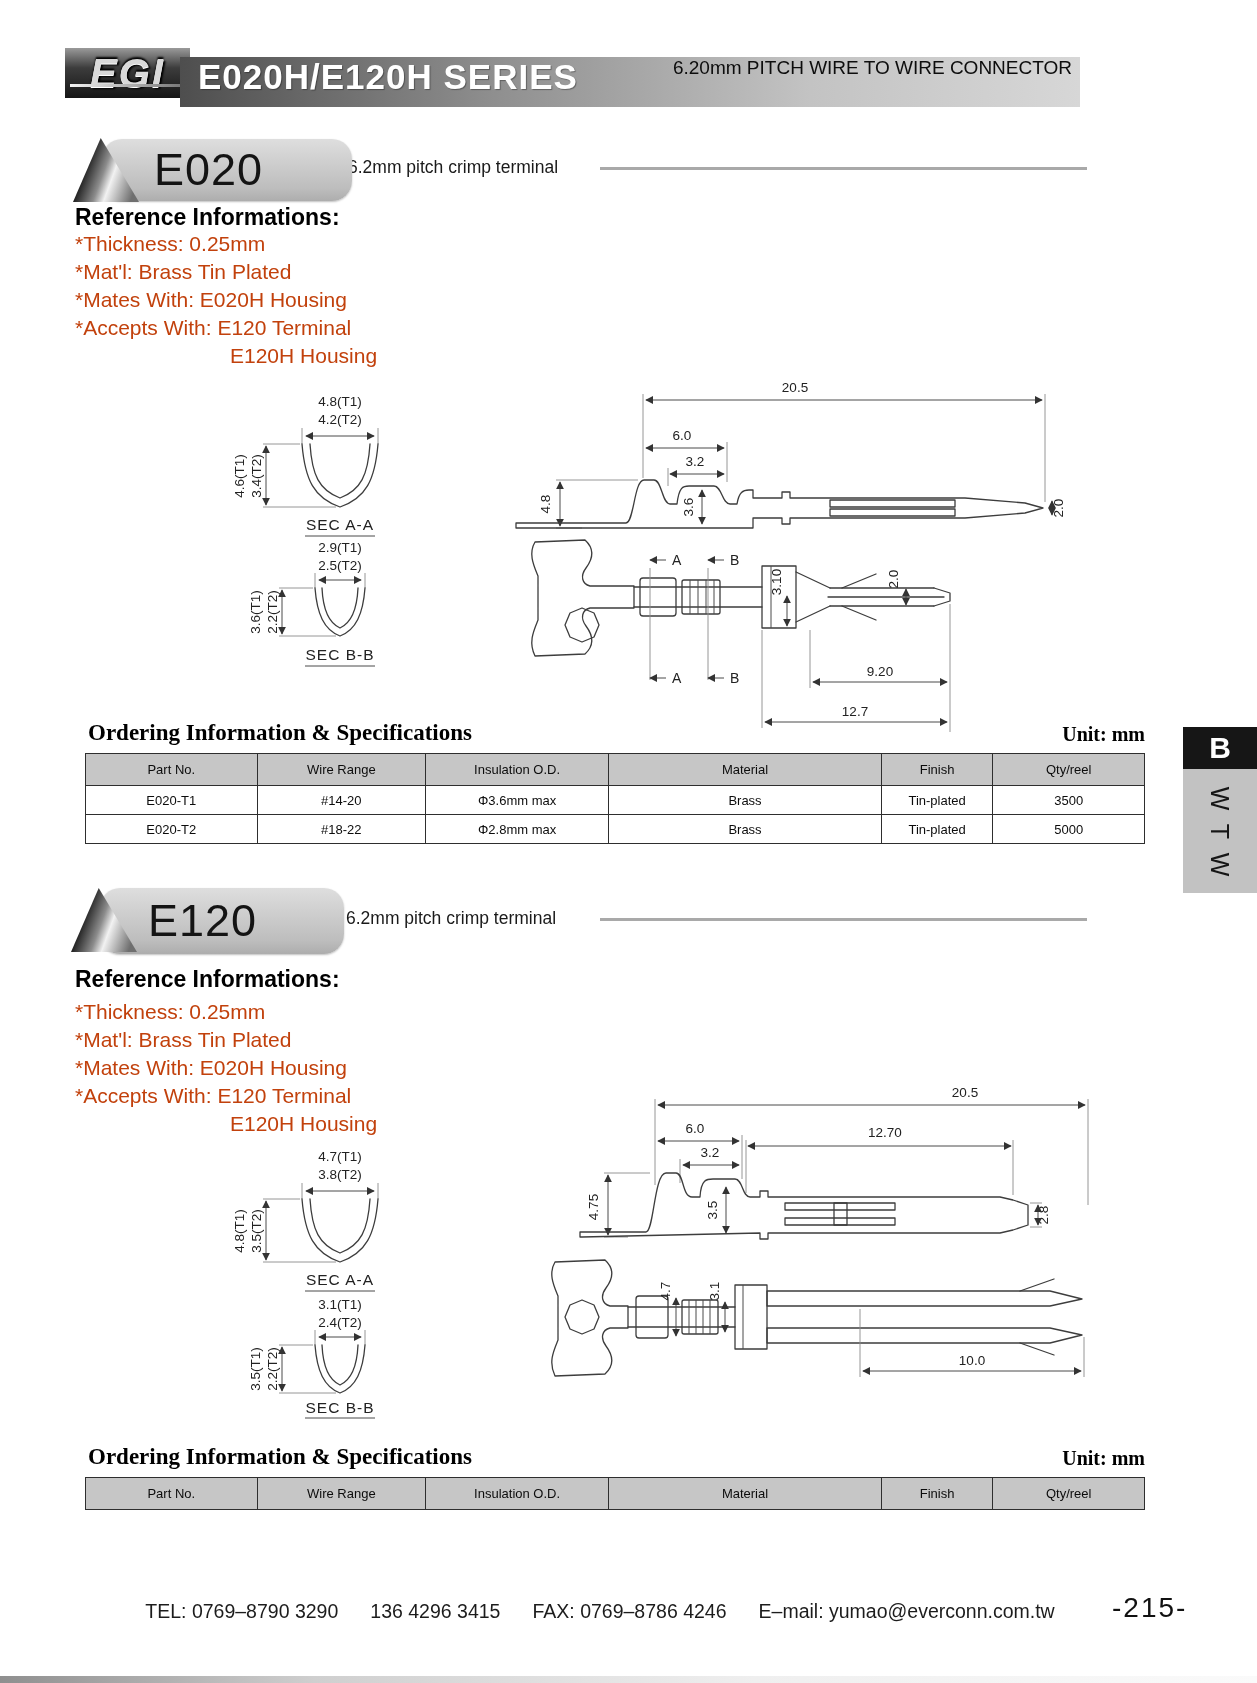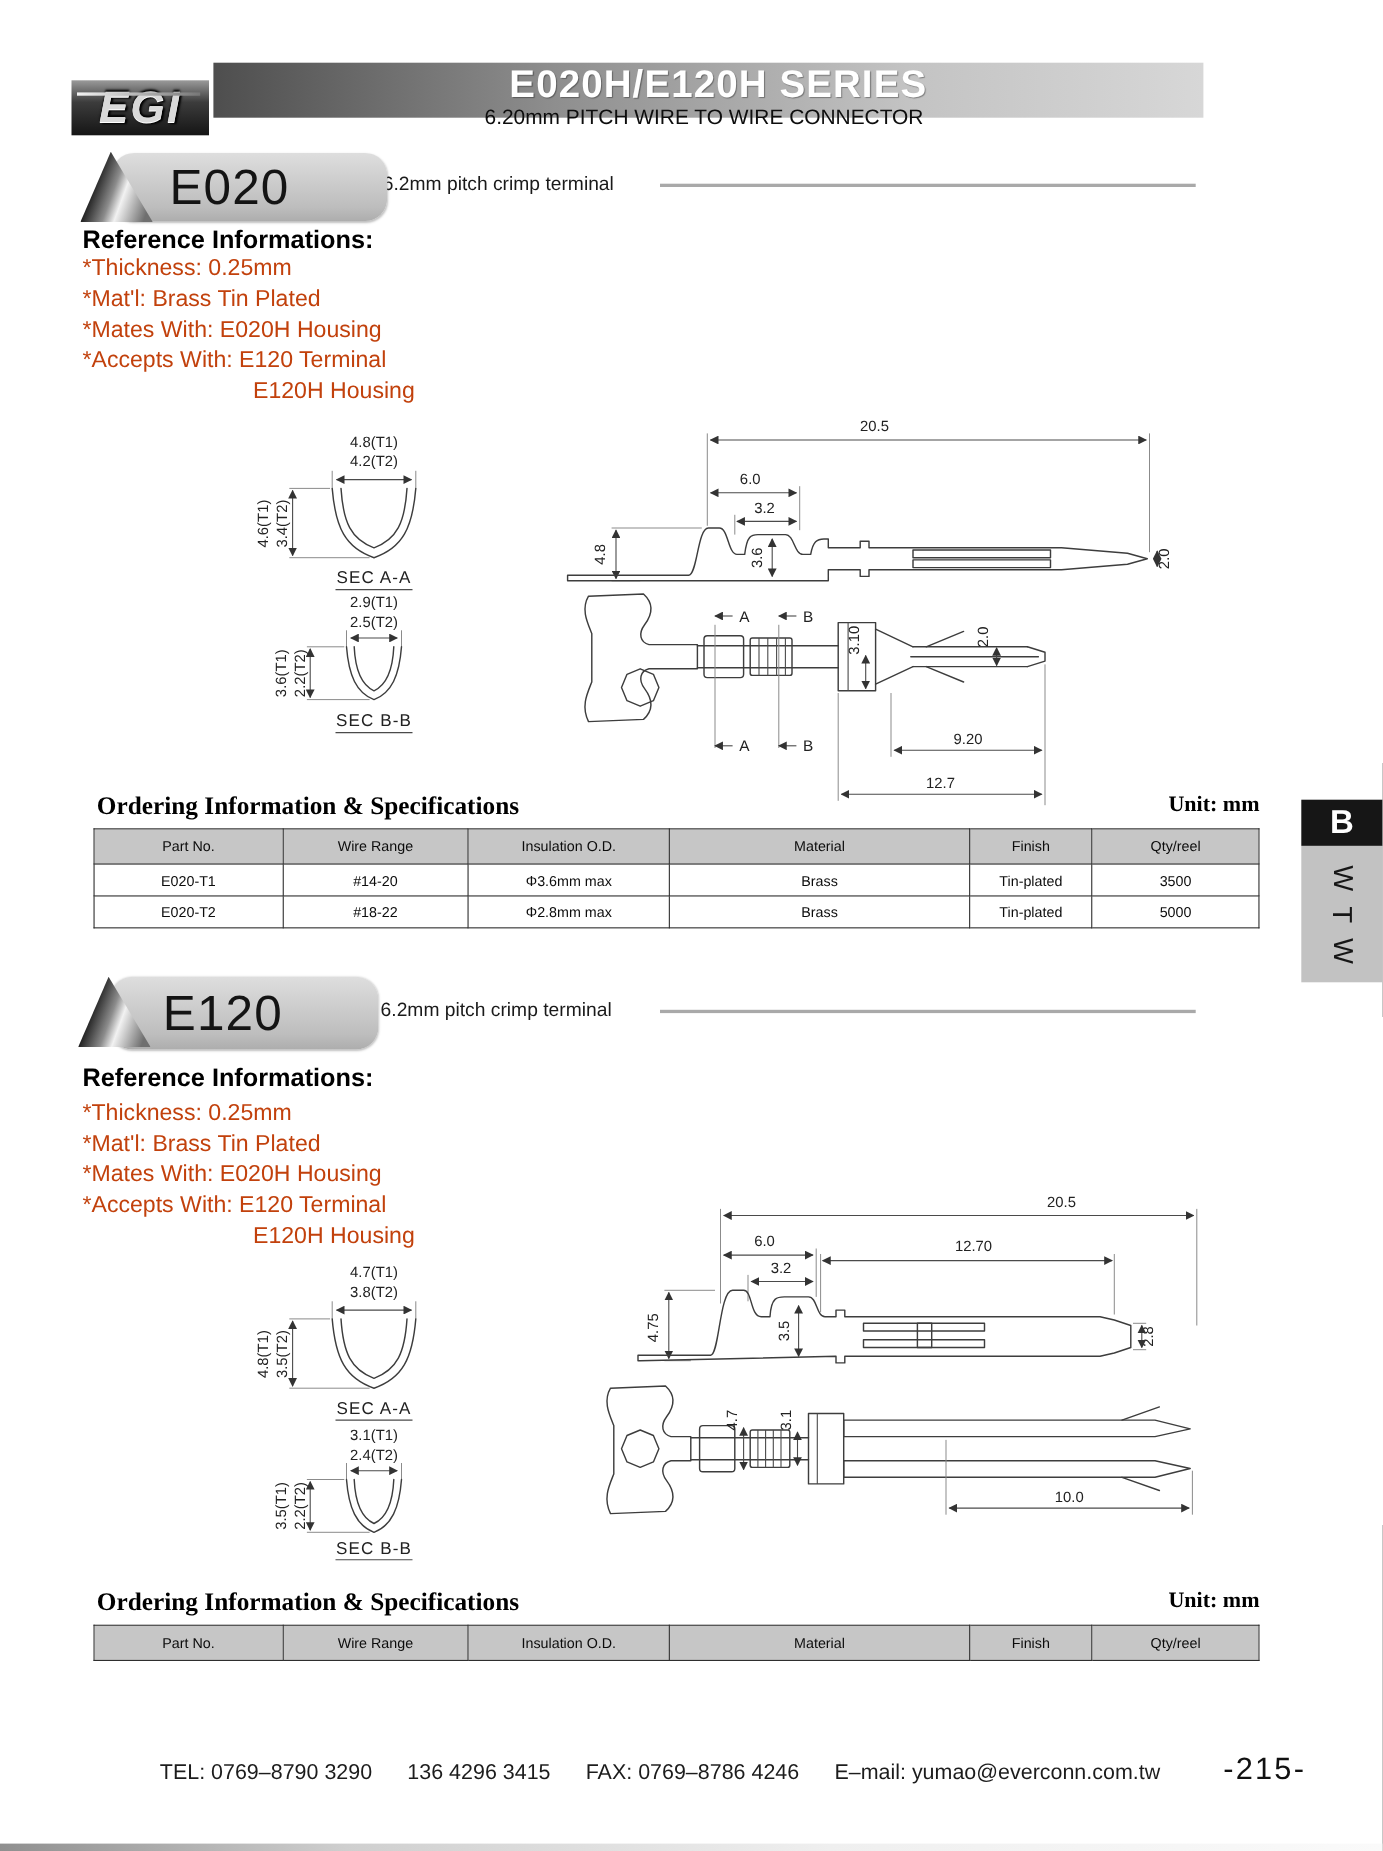--- a/index.html
+++ b/index.html
@@ -4,33 +4,33 @@
 <style>
   html,body{margin:0;padding:0;background:#888;}
   .page{
     position:relative;width:1257px;height:1683px;background:#fff;
     margin:0 auto;overflow:hidden;
     font-family:"Liberation Sans",sans-serif;color:#111;
   }
   .abs{position:absolute;}
   
   .logo-box{
-    left:65px;top:73px;width:125px;height:50px;
+    left:65px;top:48px;width:125px;height:50px;
     background:linear-gradient(180deg,#9a9a9a 0%,#3c3c3c 40%,#151515 100%);
     display:flex;align-items:center;justify-content:center;
   }
   .logo-text{
     font-weight:800;font-style:italic;font-size:40px;letter-spacing:2px;
     color:#d9d9d9;text-shadow:0 1px 0 #fff,0 -2px 2px #000,2px 2px 2px #000;
   }
   .logo-stripe{left:70px;top:84px;width:112px;height:3px;background:linear-gradient(90deg,#f2f2f2,#777);}
   .title-bar{
-    left:194px;top:57px;width:900px;height:50px;
+    left:180px;top:57px;width:900px;height:50px;
     background:linear-gradient(90deg,#4e4e4e 0%,#8f8f8f 35%,#c3c3c3 70%,#d7d7d7 100%);
-    display:flex;align-items:center;justify-content:space-between;flex-direction:column;
+    display:flex;align-items:flex-start;justify-content:space-between;
   }
   .series-title{
     font-size:35px;font-weight:800;color:#fff;letter-spacing:1px;
     padding-left:18px;white-space:nowrap;
     text-shadow:1px 1px 1px rgba(0,0,0,.35);
   }
   .series-subtitle{font-size:19px;color:#0d0d0d;padding-right:8px;white-space:nowrap;}
   
   .tri{
     width:66px;height:64px;
@@ -52,21 +52,21 @@
   
   svg text{font-family:"Liberation Sans",sans-serif;}
   .outline{fill:none;stroke:#3d3d3d;stroke-width:1.3;stroke-linejoin:round;stroke-linecap:round;}
   .thin{fill:none;stroke:#4a4a4a;stroke-width:1;}
   .dimline{stroke:#4a4a4a;stroke-width:1;fill:none;}
   .ext{stroke:#8a8a8a;stroke-width:.9;fill:none;}
   .dim{font-size:13.5px;fill:#222;}
   .seclabel{font-size:15.5px;fill:#222;letter-spacing:1px;}
   .marklabel{font-size:14px;fill:#222;}
   
-  .tbl-head-row{left:88px;width:1057px;display:flex;justify-content:space-between;align-items:flex-start;}
+  .tbl-head-row{left:88px;width:1057px;display:flex;justify-content:space-between;align-items:flex-end;}
   .tbl-title{font-family:"Liberation Serif",serif;font-weight:bold;font-size:23px;color:#000;}
   .tbl-unit{font-family:Liberation Serif, serif;font-weight:bold;font-size:20px;color:#000;}
   table.spec{border-collapse:collapse;width:1060px;table-layout:fixed;}
   table.spec th,table.spec td{
     border:1.6px solid #2e2e2e;text-align:center;font-size:13px;color:#0c0c0c;
     padding:0;height:28px;overflow:hidden;white-space:nowrap;
   }
   table.spec th{background:#c6c6c6;height:31px;font-weight:500;}
   table.spec th:nth-child(1),table.spec td:nth-child(1){width:16.2%;}
   table.spec th:nth-child(2),table.spec td:nth-child(2){width:15.9%;}

